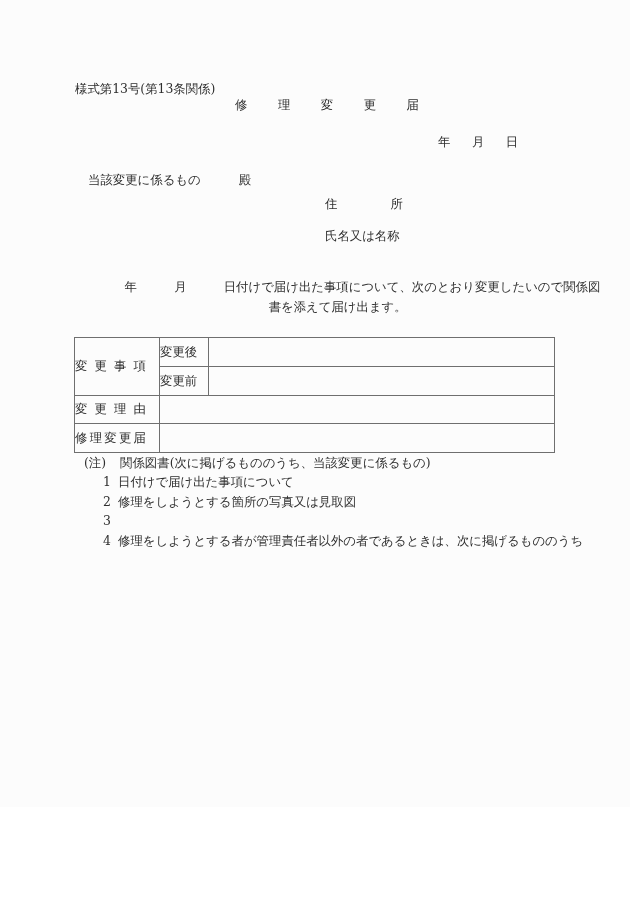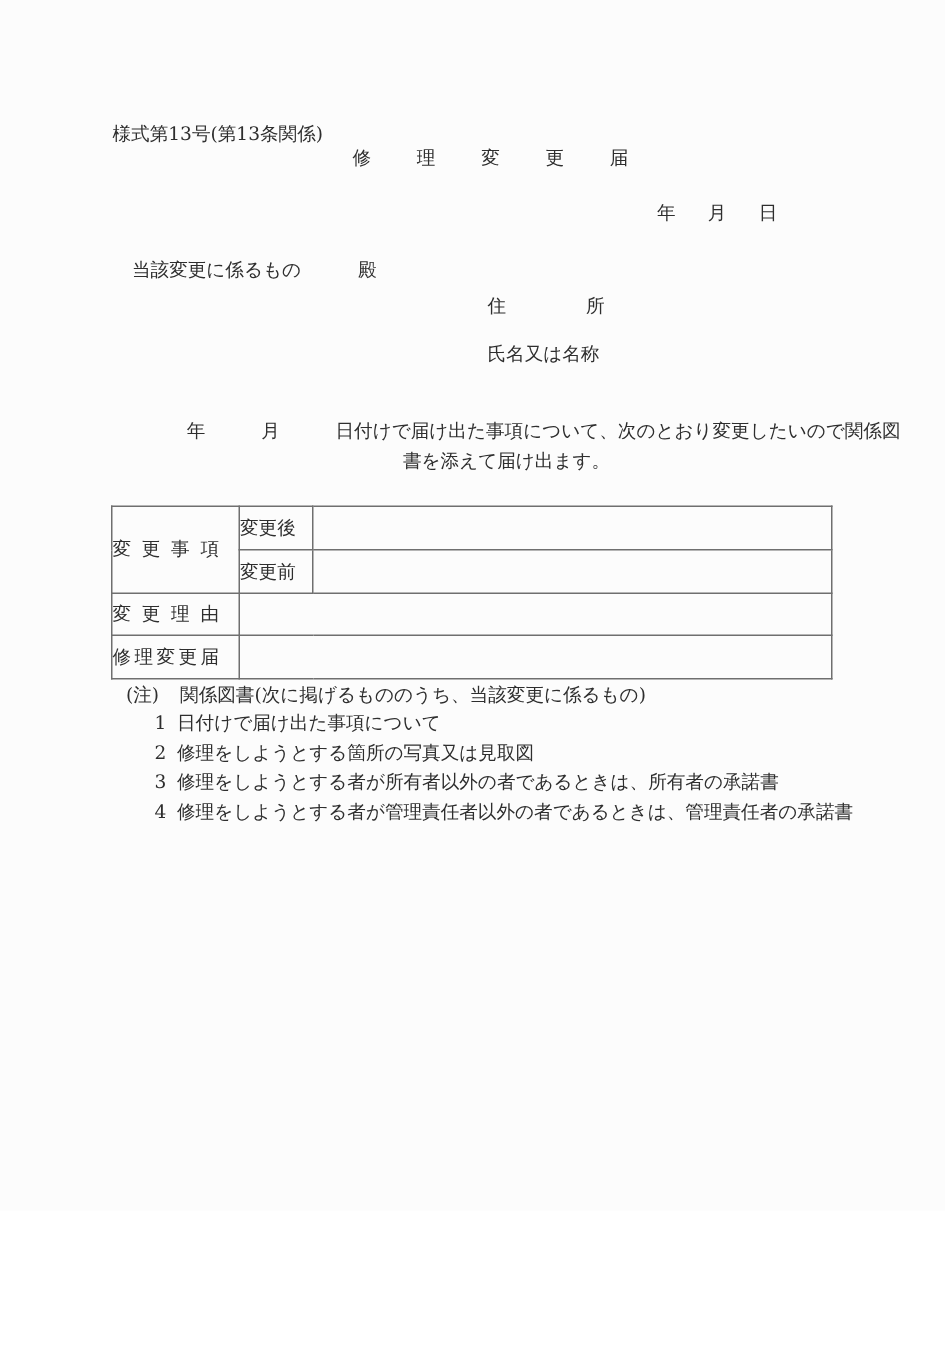--- a/index.html
+++ b/index.html
@@ -128,21 +128,20 @@
     <div class="note-item">
       <span class="note-num">1</span>
       <span>日付けで届け出た事項について</span>
     </div>
     <div class="note-item">
       <span class="note-num">2</span>
       <span>修理をしようとする箇所の写真又は見取図</span>
     </div>
     <div class="note-item">
       <span class="note-num">3</span>
-      <span>修理をしようとする者が所有者以外の者であるときは、所有者の承諾書</span>
     </div>
     <div class="note-item">
       <span class="note-num">4</span>
-      <span>修理をしようとする者が管理責任者以外の者であるときは、管理責任者の承諾書</span>
+      <span>修理をしようとする者が管理責任者以外の者であるときは、次に掲げるもののうち</span>
     </div>
   </div>
 
 </div>
 
 </body></html>

